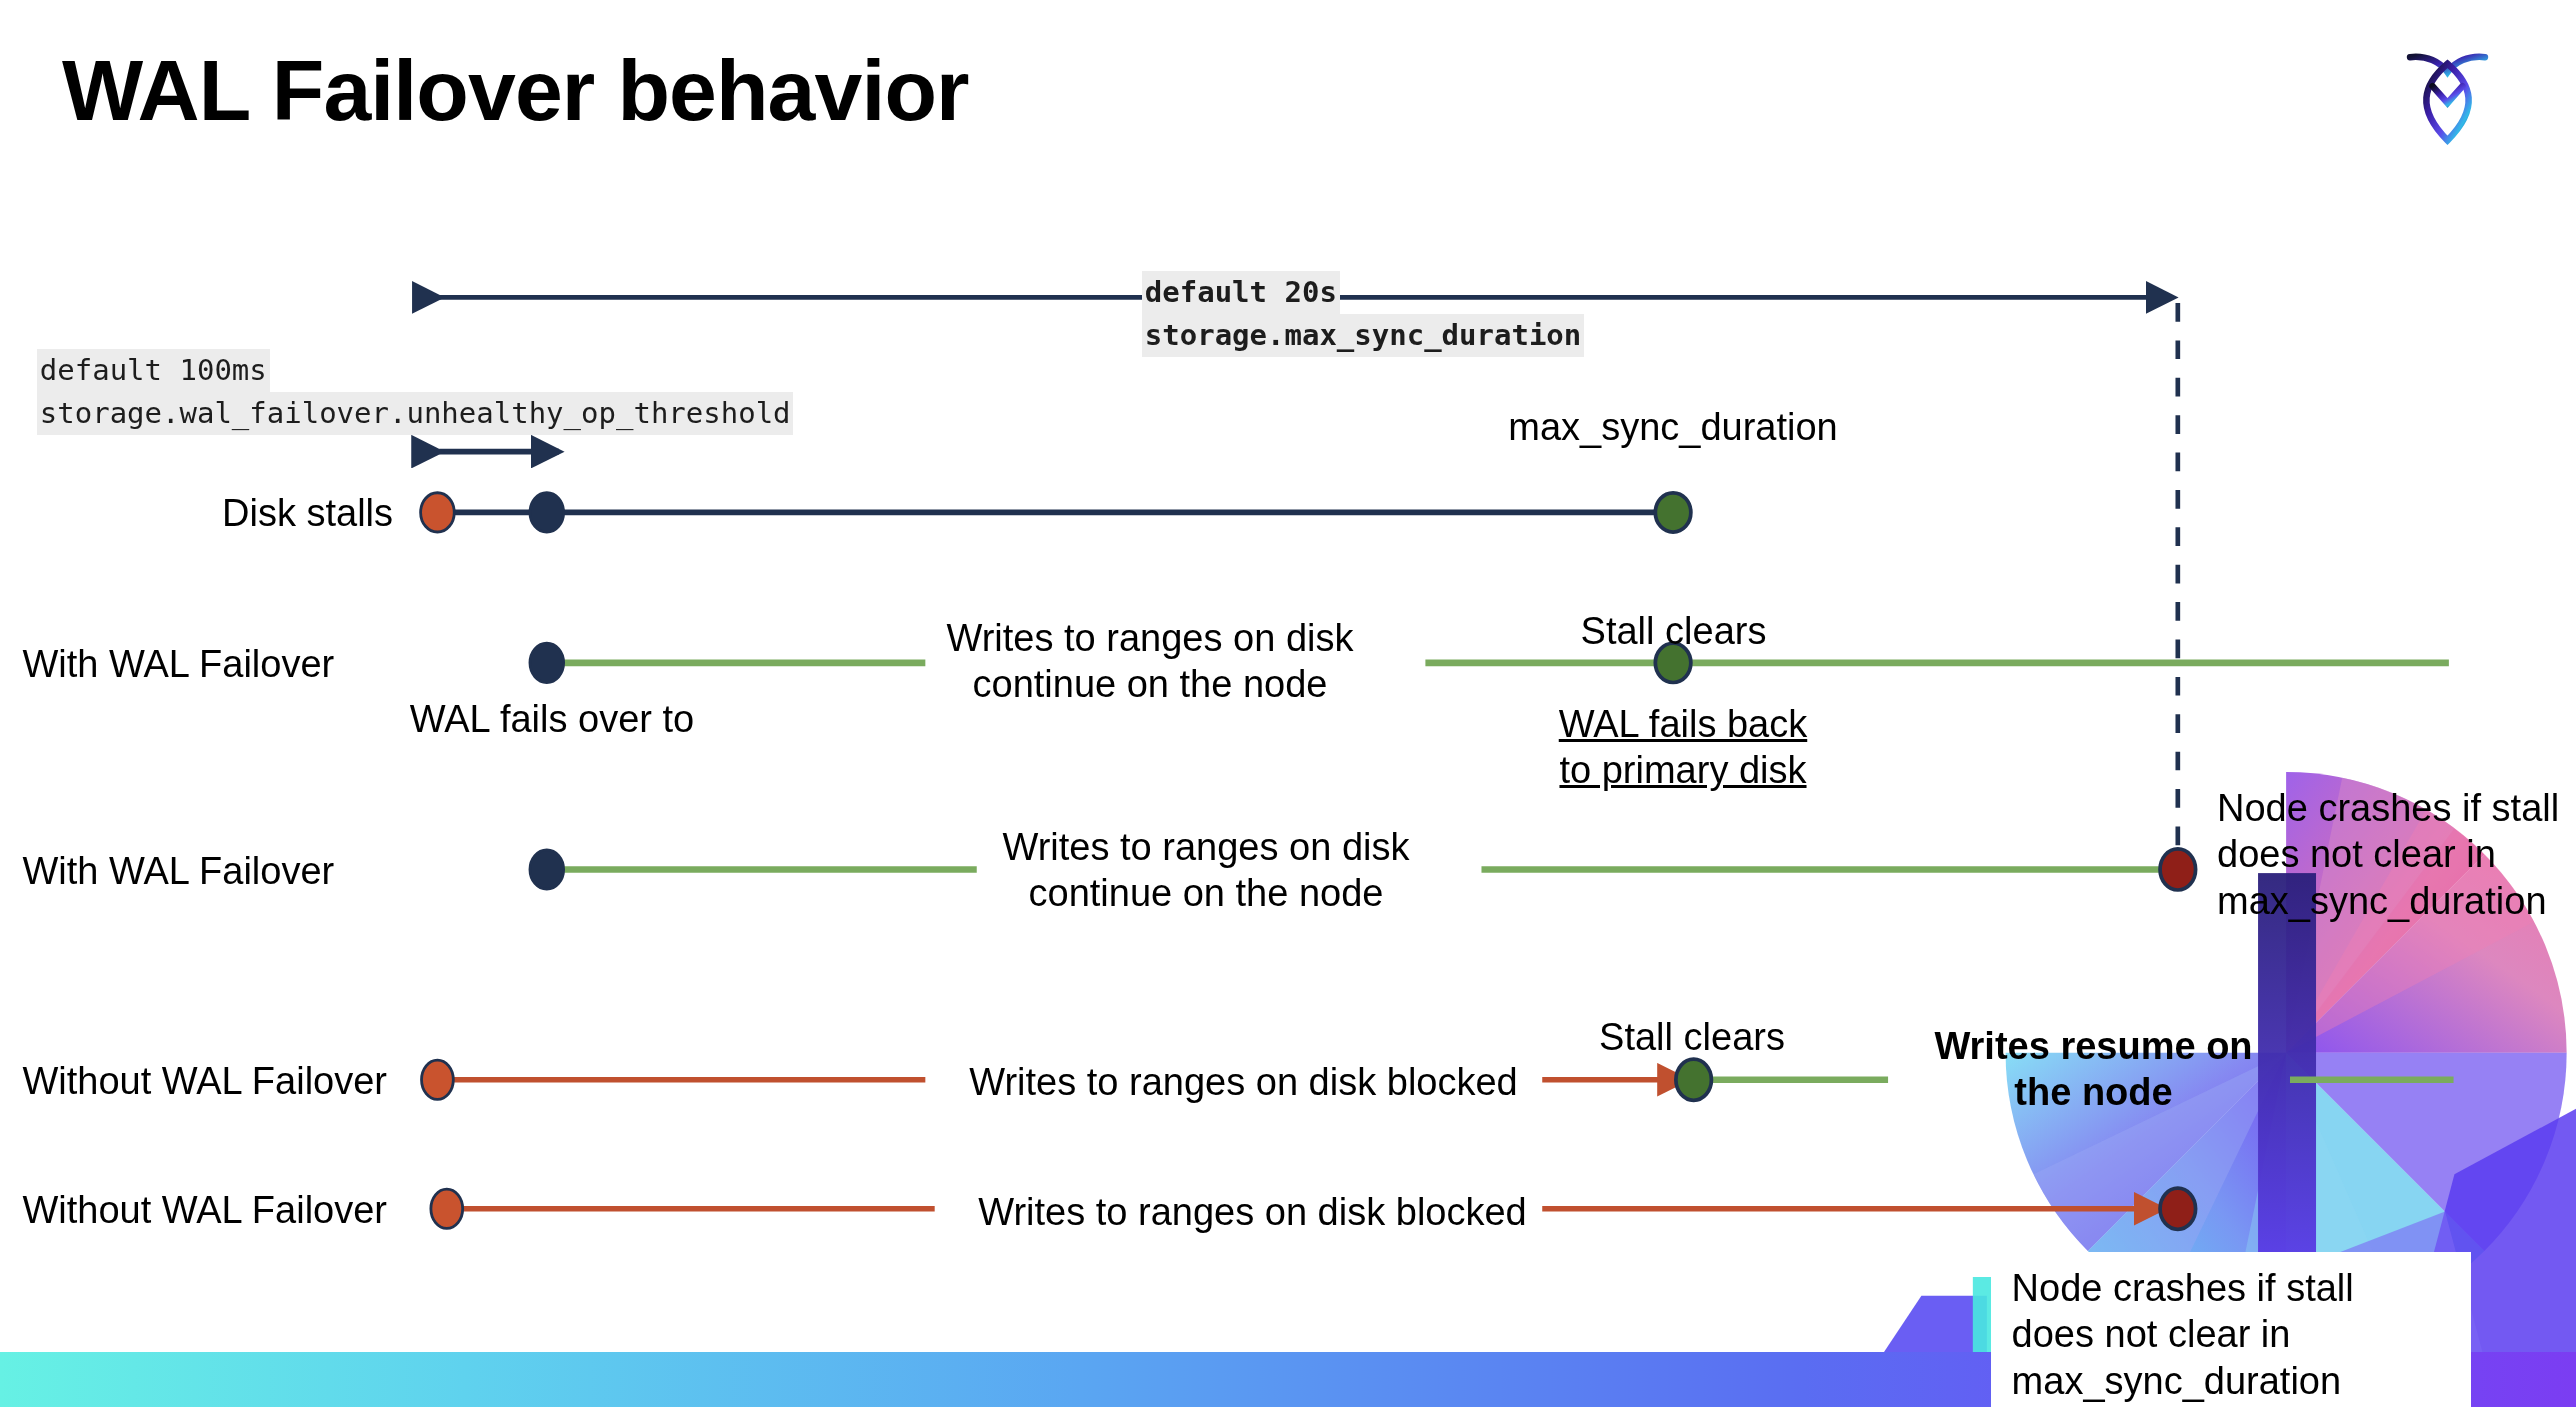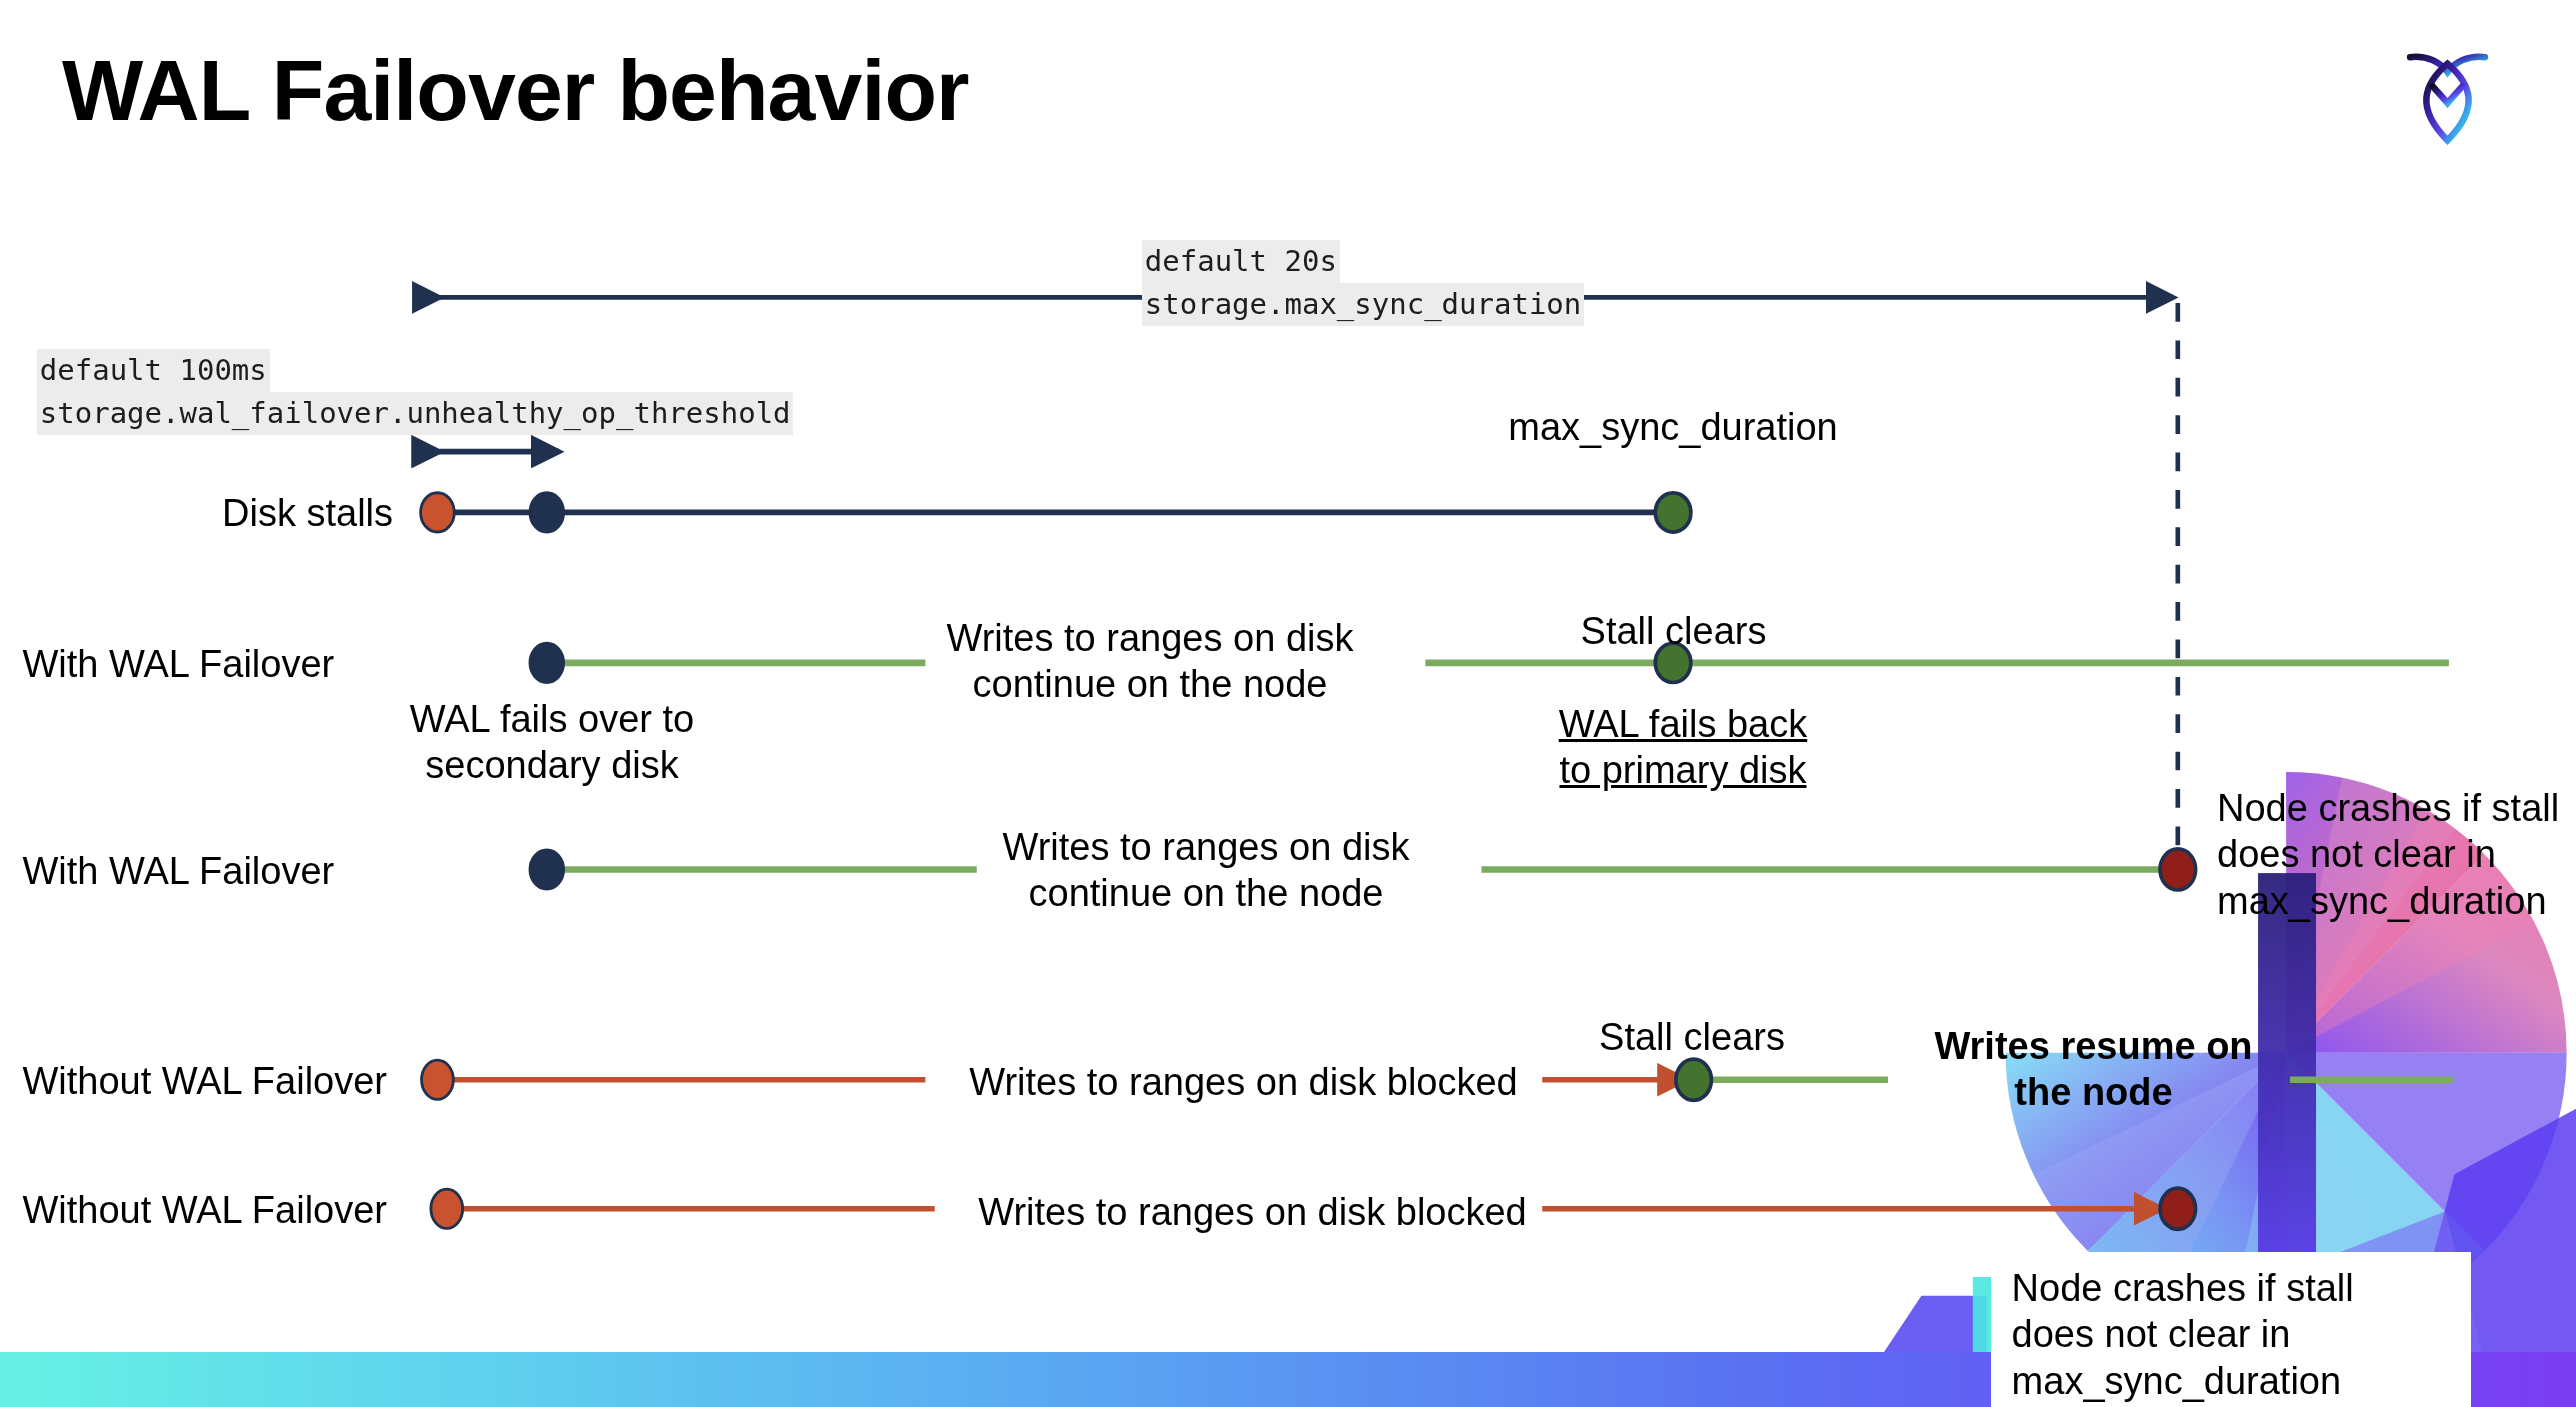--- a/index.html
+++ b/index.html
@@ -259,21 +259,21 @@
   </g>
 
   <g>
     <line x1="475" y1="1293" x2="1000" y2="1293" stroke="#c0502f" stroke-width="6"></line>
     <line x1="1650" y1="1293" x2="2310" y2="1293" stroke="#c0502f" stroke-width="6" marker-end="url(#orangeArrow)"></line>
     <ellipse cx="478" cy="1293" rx="17" ry="21" fill="#c9532e" stroke="#20314f" stroke-width="3"></ellipse>
     <ellipse cx="2330" cy="1293" rx="19" ry="22" fill="#8f1f18" stroke="#20314f" stroke-width="4"></ellipse>
   </g>
 </svg>
 
-<div class="code-chip" style="left:1142px; top:240px;">
+<div class="code-chip" style="left:1142px; top:271px;font-weight:bold;">
   <span>default 20s</span><br>
   <span>storage.max_sync_duration</span>
 </div>
 
 <div class="code-chip" style="left:37px; top:349px;">
   <span>default 100ms</span><br>
   <span>storage.wal_failover.unhealthy_op_threshold</span>
 </div>
 
 <div class="row-label" style="left:222px; top:490px;">Disk stalls</div>
@@ -292,21 +292,20 @@
 
 <div class="callout center" style="left:935px; top:615px; width:430px;">
   <div>Writes to ranges on disk</div>
   <div>continue on the node</div>
 </div>
 
 <div class="callout center" style="left:1496px; top:608px; width:355px;">Stall clears</div>
 
 <div class="callout center" style="left:365px; top:696px; width:374px;">
   <div>WAL fails over to</div>
-  <div>secondary disk</div>
 </div>
 
 <div class="callout center" style="left:1496px; top:701px; width:374px;text-decoration:underline;">
   <div>WAL fails  back</div>
   <div>to primary disk</div>
 </div>
 
 <div class="callout center" style="left:991px; top:824px; width:430px;">
   <div>Writes to ranges on disk</div>
   <div>continue on the node</div>

